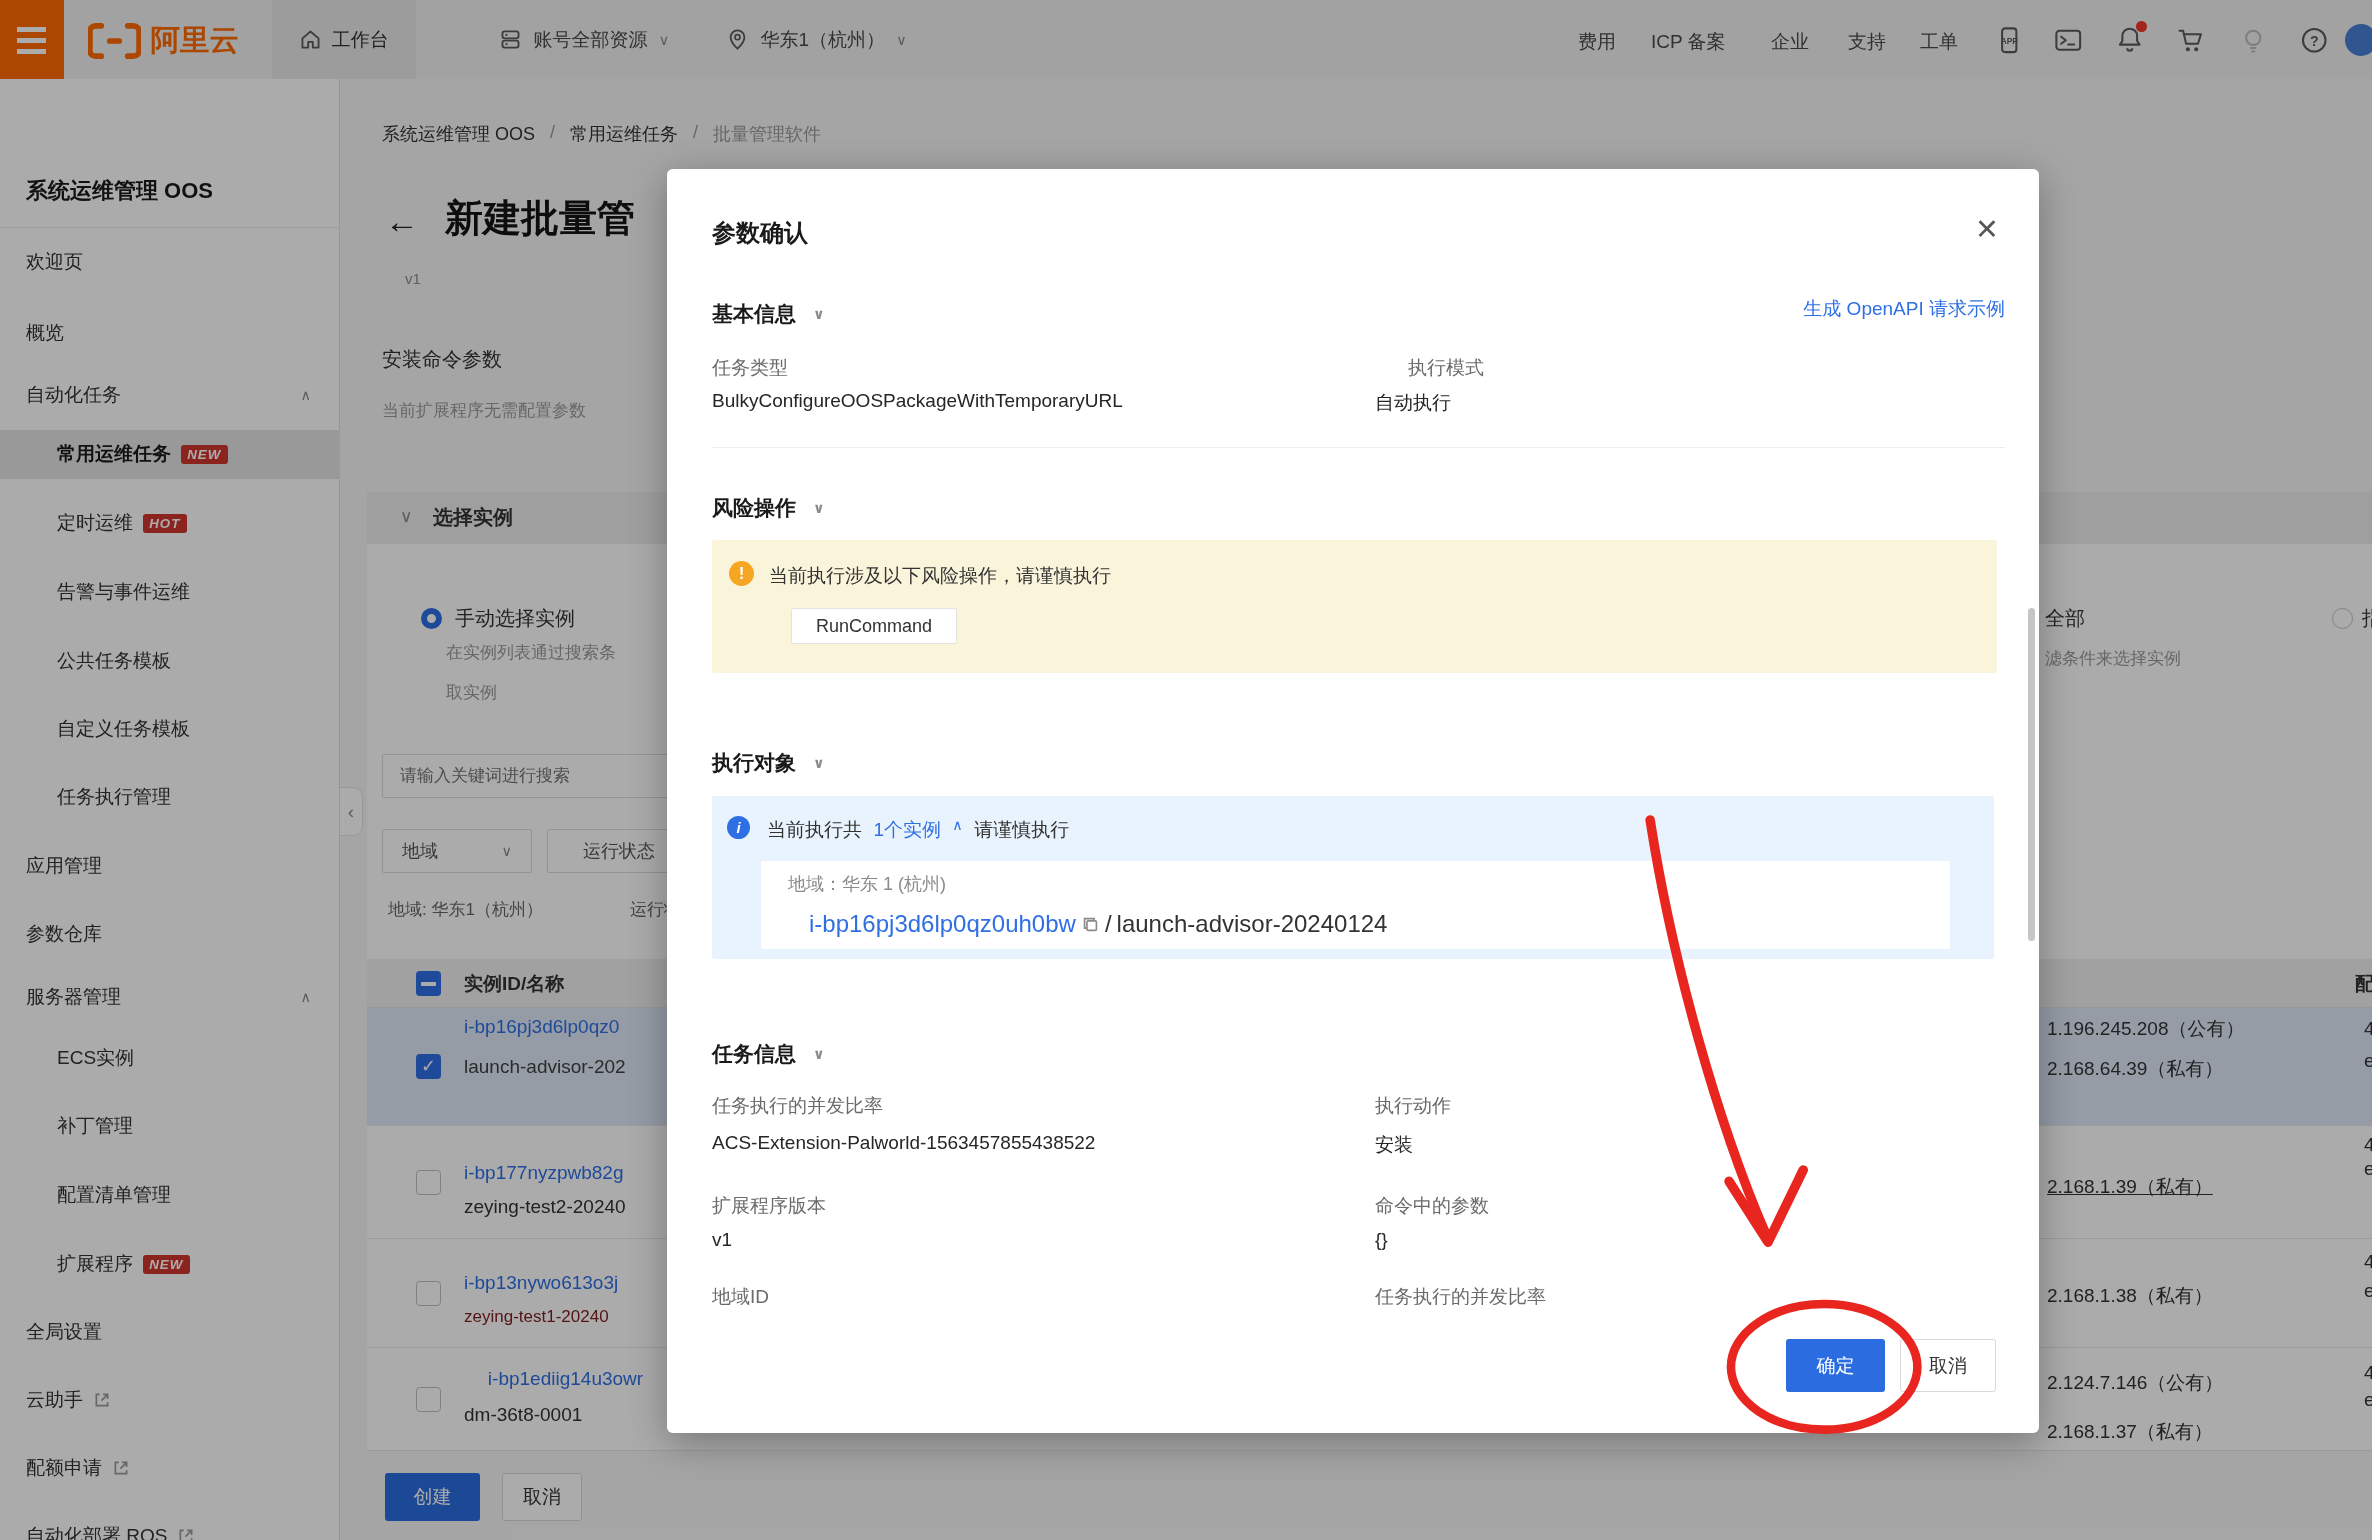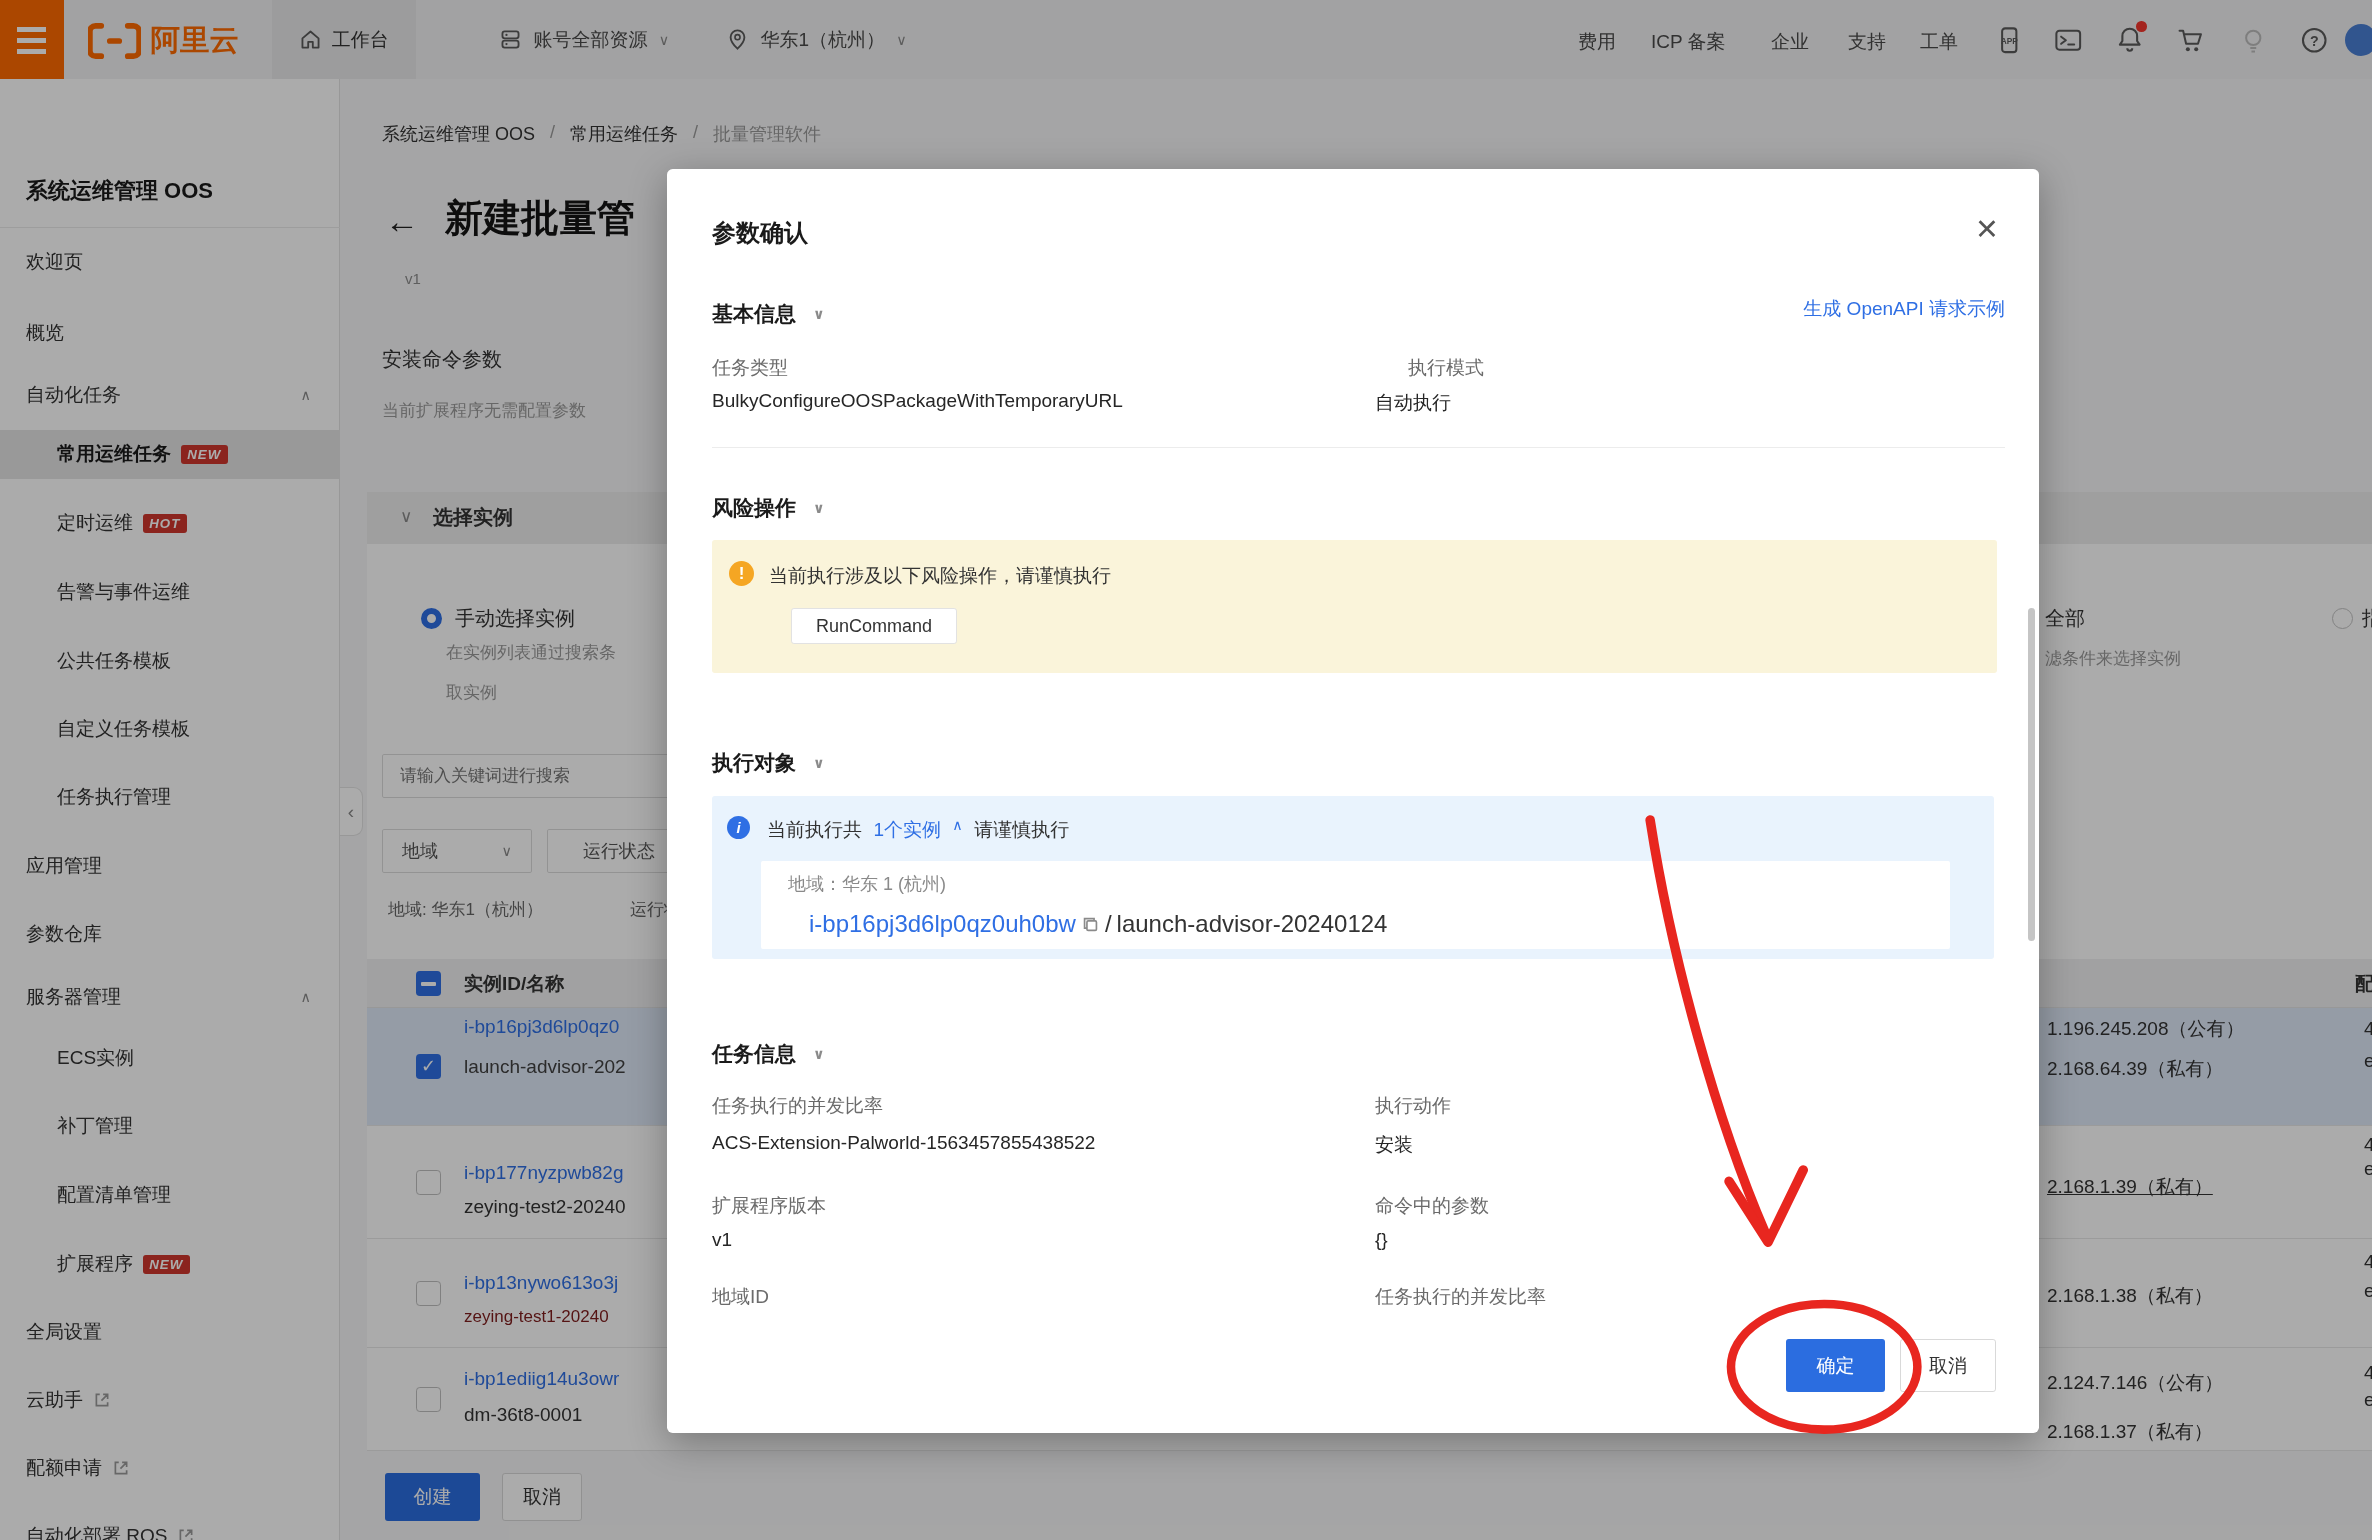--- a/index.html
+++ b/index.html
@@ -292,21 +292,21 @@
     <div class="cb cb-off" style="left:49px;top:42px;"></div>
     <div class="abs clip bluelink" style="left:97px;top:33px;width:203px;font-size:19px;">i-bp13nywo613o3j</div>
     <div class="abs clip" style="left:97px;top:68px;width:203px;font-size:17px;color:#7f1d1d;">zeying-test1-20240</div>
     <div class="rowtxt" style="left:1680px;top:44px;">2.168.1.38（私有）</div>
     <div class="rowtxt" style="left:1997px;top:12.4px;">4</div>
     <div class="rowtxt" style="left:1997px;top:41px;">e</div>
   </div>
 
   <div class="trow" style="top:1349px;height:102px;background:#fff;z-index:1;">
     <div class="cb cb-off" style="left:49px;top:38px;"></div>
-    <div class="abs clip bluelink" style="left:97px;top:19px;width:203px;font-size:19px;">i-bp1ediig14u3owr</div>
+    <div class="abs clip bluelink" style="left:97px;top:19px;width:203px;font-size:19px;text-align:center;">i-bp1ediig14u3owr</div>
     <div class="abs clip" style="left:97px;top:55px;width:203px;font-size:19px;color:#333;">dm-36t8-0001</div>
     <div class="rowtxt" style="left:1680px;top:21px;">2.124.7.146（公有）</div>
     <div class="rowtxt" style="left:1680px;top:70px;">2.168.1.37（私有）</div>
     <div class="rowtxt" style="left:1997px;top:13.3px;">4</div>
     <div class="rowtxt" style="left:1997px;top:40px;">e</div>
   </div>
 
   <div class="abs btn btn-primary" style="left:385px;top:1473px;width:95px;height:48px;z-index:1;">创建</div>
   <div class="abs btn btn-plain" style="left:502px;top:1473px;width:80px;height:48px;z-index:1;">取消</div>
 

